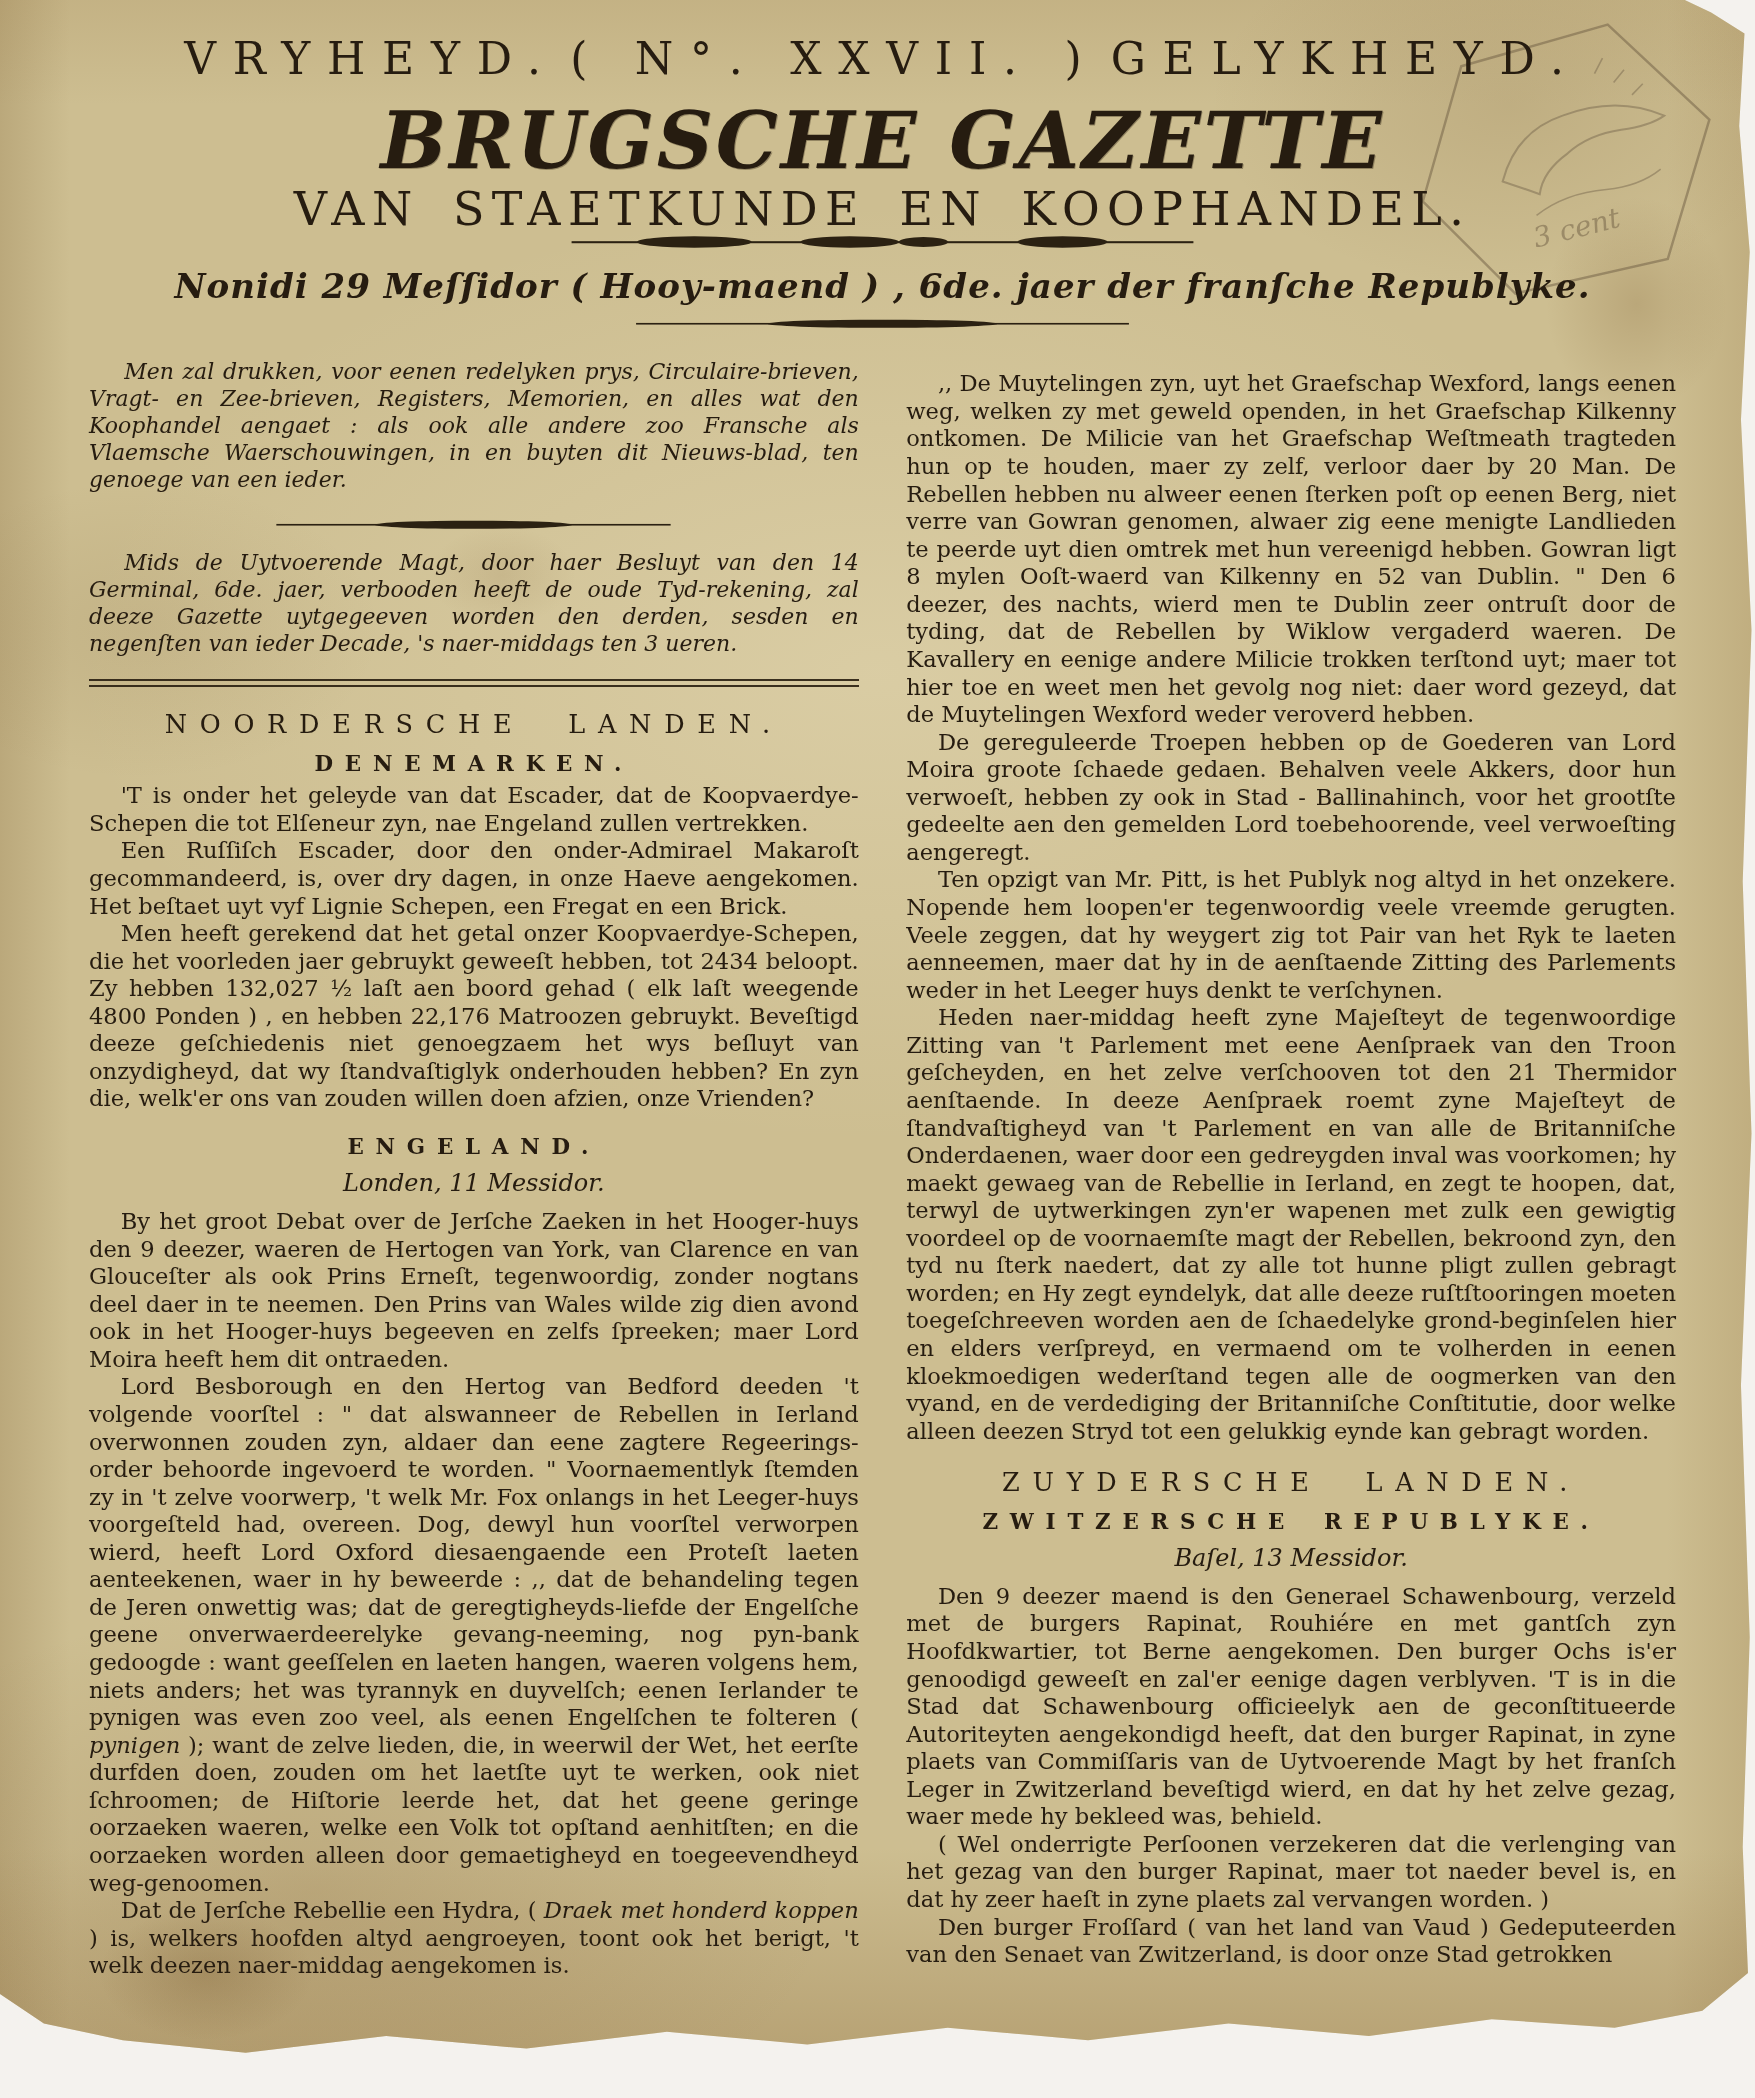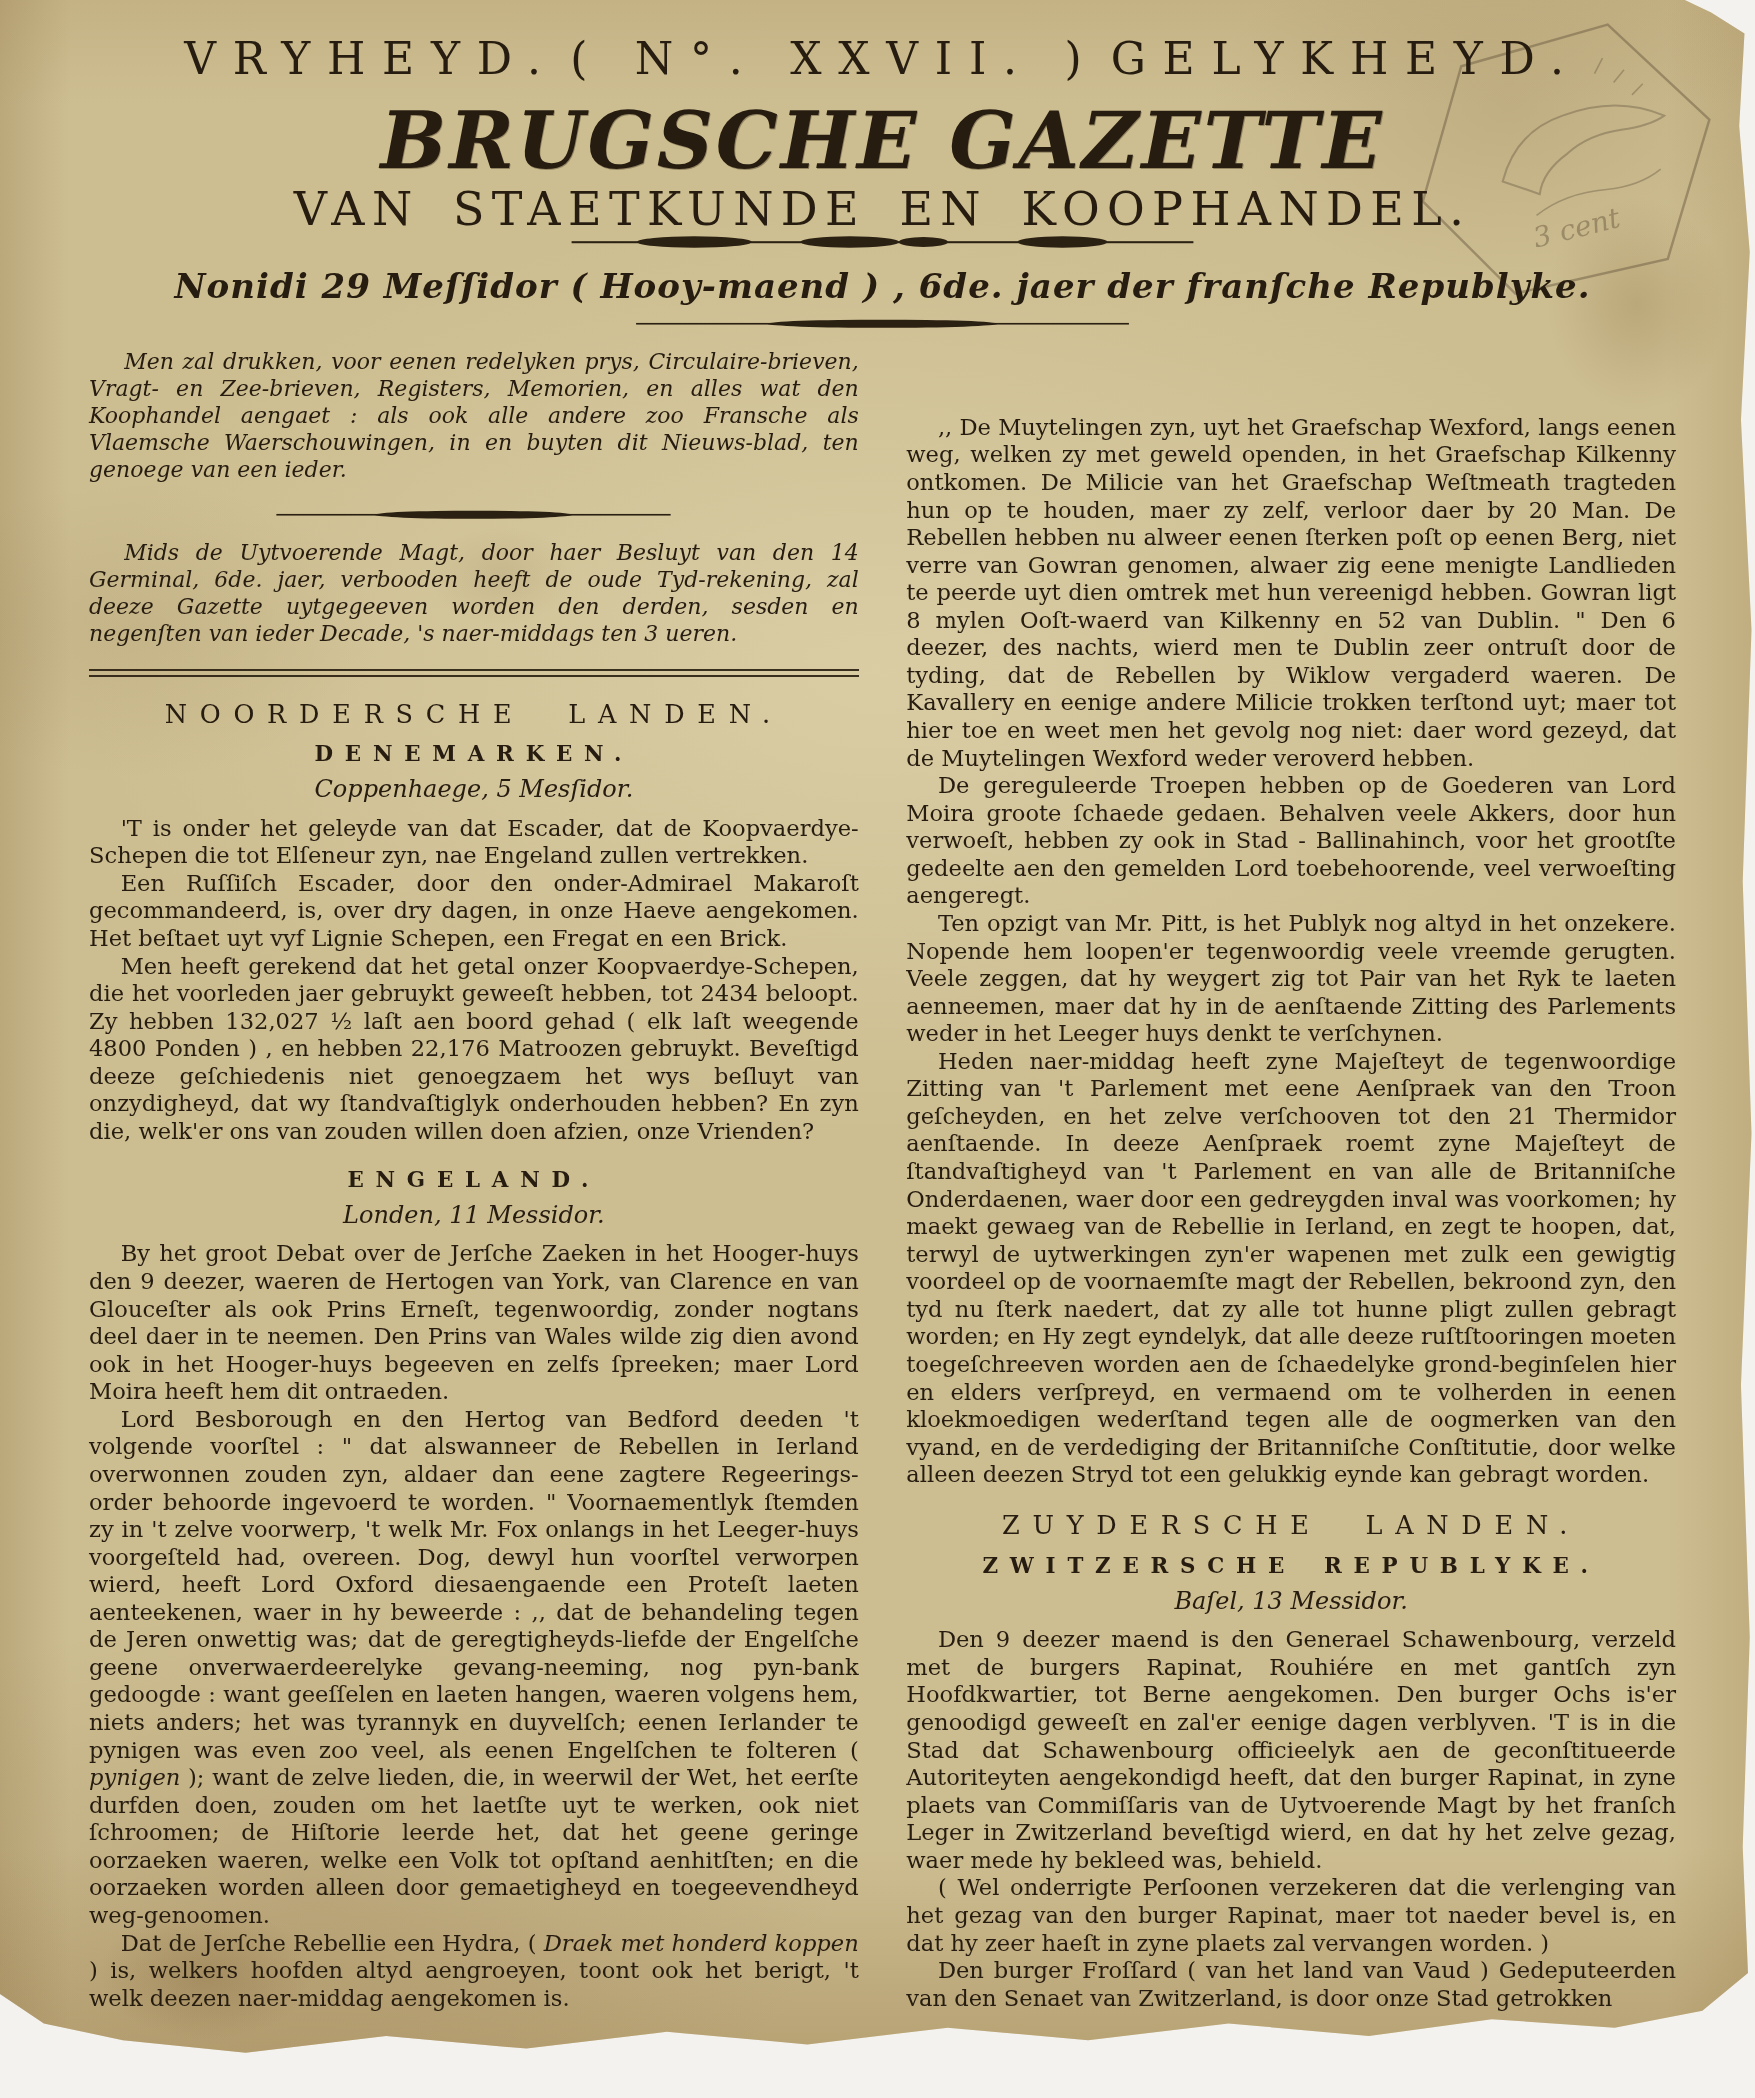--- a/index.html
+++ b/index.html
@@ -35,21 +35,21 @@
   .masthead-title{text-align:center;font-size:78px;font-weight:bold;font-style:italic;
     letter-spacing:.035em;line-height:1.0;margin-top:18px;
     text-shadow:0.8px 0.8px 0 rgba(40,28,12,.35);}
   .masthead-subtitle{text-align:center;font-size:46px;letter-spacing:.16em;
     word-spacing:.25em;line-height:1.05;margin-top:5px;}
   .rule-wrap{text-align:center;}
   .masthead-dateline{text-align:center;font-style:italic;font-size:34px;
     letter-spacing:.03em;margin-top:11.5px;white-space:nowrap;font-weight:bold;}
 
   
-  .columns{display:flex;align-items:flex-end;margin-top:17px;}
+  .columns{display:flex;align-items:center;margin-top:27px;}
   .col{flex:1 1 0;font-size:22.6px;line-height:1.22;text-align:justify;}
   .col.left{padding-right:28px;}
   .col.right{padding-left:17px;}
   .col-divider{width:2.5px;background:rgba(40,30,16,.85);flex:0 0 auto;margin-top:5px;}
 
   .body-p{margin:0;text-indent:1.4em;}
   .notice{font-style:italic;margin:0 0 8.2px;text-indent:1.6em;font-size:22px;}
   .double-rule{height:4.1px;border-top:2.9px solid rgba(40,30,16,.9);
     border-bottom:2.9px solid rgba(40,30,16,.9);margin:21.4px 0 15px;}
   .section-head{text-align:center;font-weight:normal;font-size:25.5px;
@@ -121,21 +121,20 @@
           <ellipse cx="240" cy="7" rx="120" ry="5" fill="#2b2112"></ellipse>
         </svg>
       </div>
 
       <p class="notice">Mids de Uytvoerende Magt, door haer Besluyt van den 14 Germinal, 6de. jaer, verbooden heeft de oude Tyd-rekening, zal deeze Gazette uytgegeeven worden den derden, sesden en negenſten van ieder Decade, 's naer-middags ten 3 ueren.</p>
 
       <div class="double-rule"></div>
 
       <h2 class="section-head">NOORDERSCHE LANDEN.</h2>
       <h3 class="sub-head">DENEMARKEN.</h3>
-      <div class="date-line">Coppenhaege, 5 Mesſidor.</div>
 
       <p class="body-p">'T is onder het geleyde van dat Escader, dat de Koopvaerdye-Schepen die tot Elſeneur zyn, nae Engeland zullen vertrekken.</p>
       <p class="body-p">Een Ruſſiſch Escader, door den onder-Admirael Makaroſt gecommandeerd, is, over dry dagen, in onze Haeve aengekomen. Het beſtaet uyt vyf Lignie Schepen, een Fregat en een Brick.</p>
       <p class="body-p">Men heeft gerekend dat het getal onzer Koopvaerdye-Schepen, die het voorleden jaer gebruykt geweeſt hebben, tot 2434 beloopt. Zy hebben 132,027 ½ laſt aen boord gehad ( elk laſt weegende 4800 Ponden ) , en hebben 22,176 Matroozen gebruykt. Beveſtigd deeze geſchiedenis niet genoegzaem het wys beſluyt van onzydigheyd, dat wy ſtandvaſtiglyk onderhouden hebben? En zyn die, welk'er ons van zouden willen doen afzien, onze Vrienden?</p>
 
       <h3 class="sub-head" style="margin-top:21.4px">ENGELAND.</h3>
       <div class="date-line">Londen, 11 Messidor.</div>
 
       <p class="body-p">By het groot Debat over de Jerſche Zaeken in het Hooger-huys den 9 deezer, waeren de Hertogen van York, van Clarence en van Glouceſter als ook Prins Erneſt, tegenwoordig, zonder nogtans deel daer in te neemen. Den Prins van Wales wilde zig dien avond ook in het Hooger-huys begeeven en zelfs ſpreeken; maer Lord Moira heeft hem dit ontraeden.</p>
       <p class="body-p"><span>Lord Besborough en den Hertog van Bedford deeden 't volgende voorſtel : " dat alswanneer de Rebellen in Ierland overwonnen zouden zyn, aldaer dan eene zagtere Regeerings-order behoorde ingevoerd te worden. " Voornaementlyk ſtemden zy in 't zelve voorwerp, 't welk Mr. Fox onlangs in het Leeger-huys voorgeſteld had, overeen. Dog, dewyl hun voorſtel verworpen wierd, heeft Lord Oxford diesaengaende een Proteſt laeten aenteekenen, waer in hy beweerde : ,, dat de behandeling tegen de Jeren onwettig was; dat de geregtigheyds-liefde der Engelſche geene onverwaerdeerelyke gevang-neeming, nog pyn-bank gedoogde : want geeſſelen en laeten hangen, waeren volgens hem, niets anders; het was tyrannyk en duyvelſch; eenen Ierlander te pynigen was even zoo veel, als eenen Engelſchen te folteren ( </span><em>pynigen</em><span> ); want de zelve lieden, die, in weerwil der Wet, het eerſte durfden doen, zouden om het laetſte uyt te werken, ook niet ſchroomen; de Hiſtorie leerde het, dat het geene geringe oorzaeken waeren, welke een Volk tot opſtand aenhitſten; en die oorzaeken worden alleen door gemaetigheyd en toegeevendheyd weg-genoomen.</span></p>

